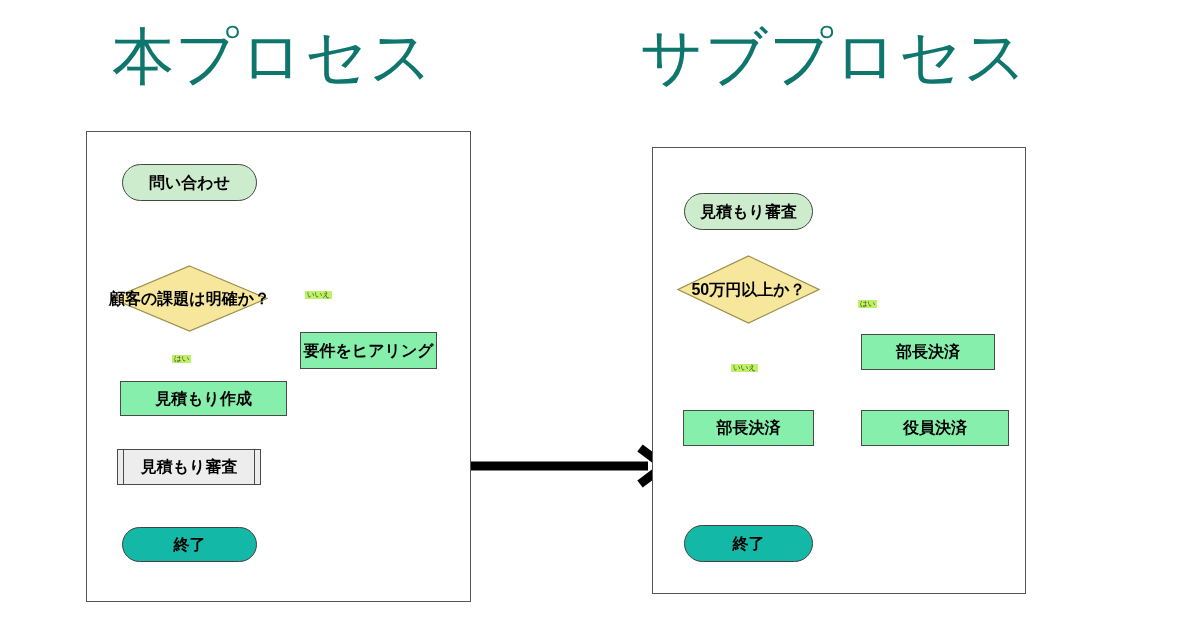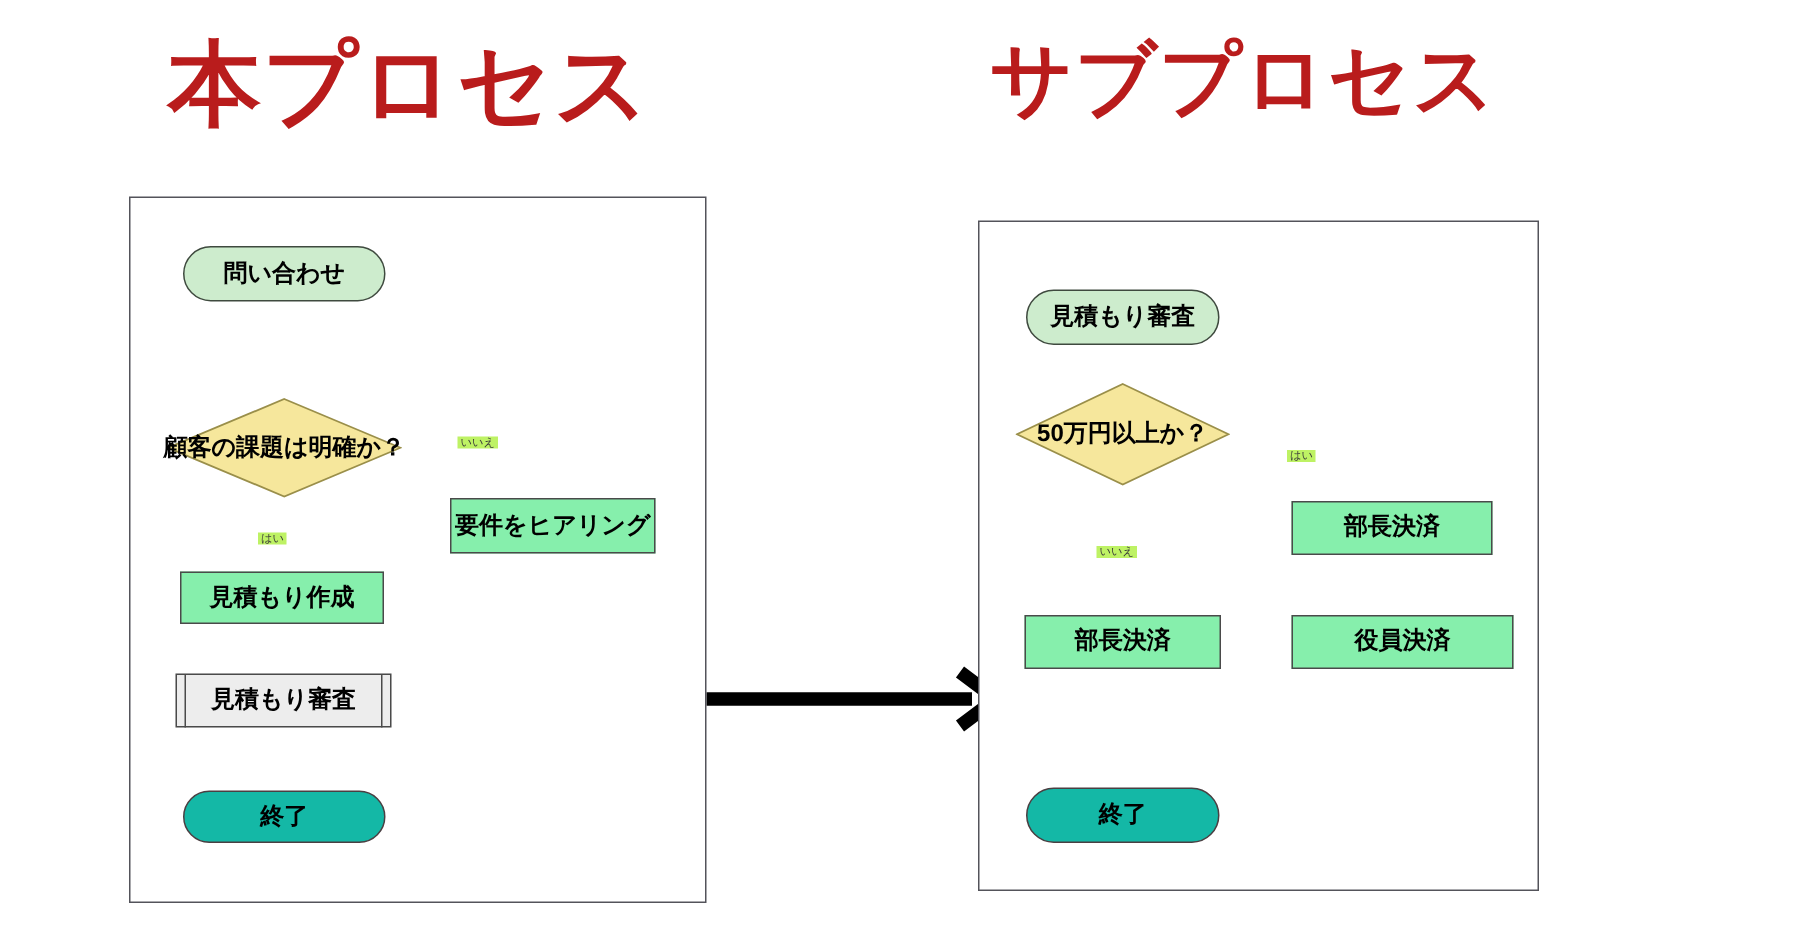--- a/index.html
+++ b/index.html
@@ -15,35 +15,35 @@
     font-family: "Liberation Sans", "DejaVu Sans", sans-serif;
   }
   #canvas {
     position: absolute;
     left: 0; top: 0;
     width: 1200px;
     height: 630px;
   }
   .title {
     position: absolute;
-    font-weight: bold;
-    color: #b91c1c;
+    font-weight: normal;
+    color: #0f766e;
     letter-spacing: 0.02em;
     white-space: nowrap;
     line-height: 1;
   }
   #title-main {
     left: 112px;
     top: 26px;
     font-size: 62px;
   }
   #title-sub {
-    left: 660px;
+    left: 640px;
     top: 26px;
-    font-size: 54px;
+    font-size: 62px;
   }
   .panel {
     position: absolute;
     border: 1px solid #53535a;
     background: #ffffff;
     box-sizing: border-box;
   }
   #panel-main  { left: 86px;  top: 131px; width: 385px; height: 471px; }
   #panel-sub   { left: 652px; top: 147px; width: 374px; height: 447px; }
 
@@ -176,21 +176,21 @@
   <svg class="diamond-shape" viewBox="0 0 157 67" preserveAspectRatio="none">
     <polygon points="78.5,1 156,33.5 78.5,66 1,33.5" fill="#f6e79c" stroke="#9a8f4a" stroke-width="1.2"></polygon>
   </svg>
   <span class="diamond-label">顧客の課題は明確か？</span>
 </div>
 
 <div class="node node-process" style="left:300px; top:332px; width:137px; height:37px;">
   <span>要件をヒアリング</span>
 </div>
 
-<div class="node node-process" style="left:120px; top:381px; width:136px; height:35px;">
+<div class="node node-process" style="left:120px; top:381px; width:167px; height:35px;">
   <span>見積もり作成</span>
 </div>
 
 <div class="node node-subprocess" style="left:117px; top:449px; width:144px; height:36px;">
   <span>見積もり審査</span>
 </div>
 
 <div class="node node-terminal-end" style="left:122px; top:527px; width:135px; height:35px;">
   <span>終了</span>
 </div>

